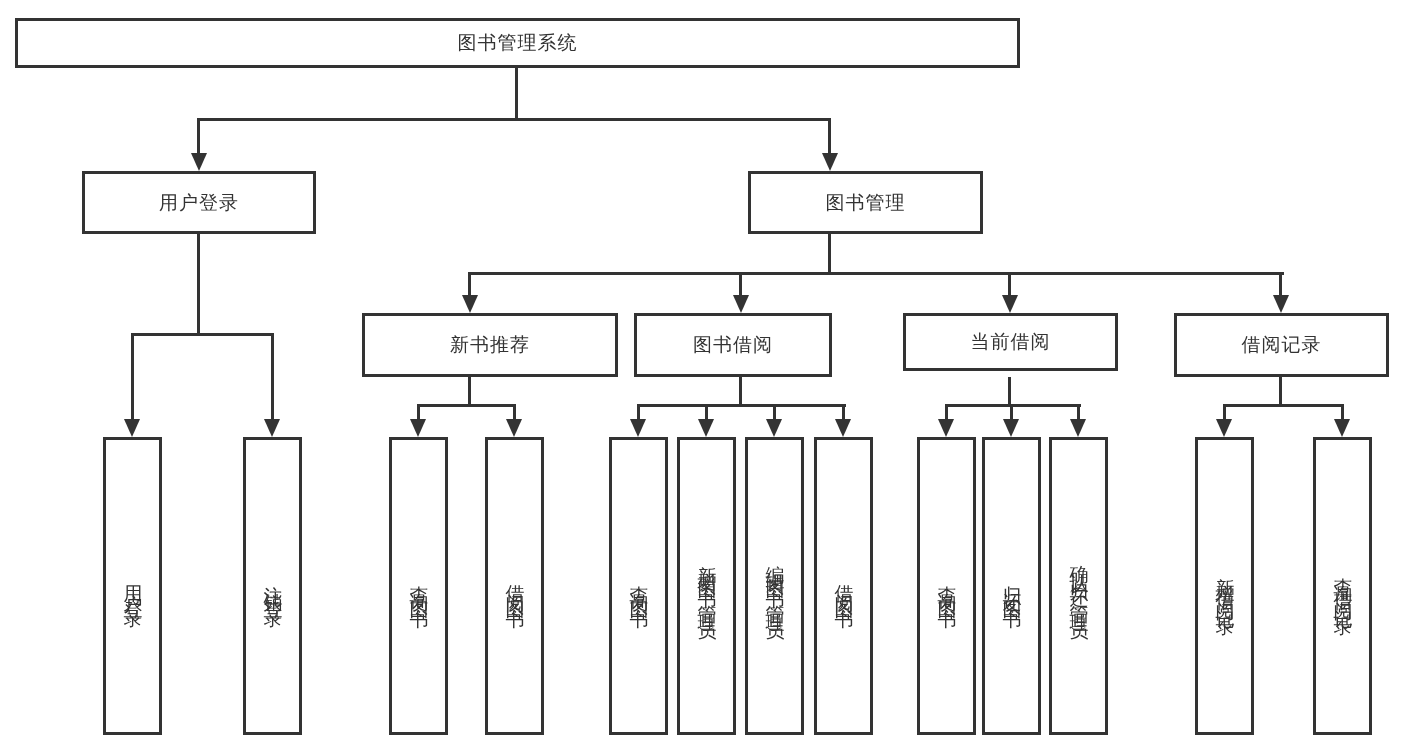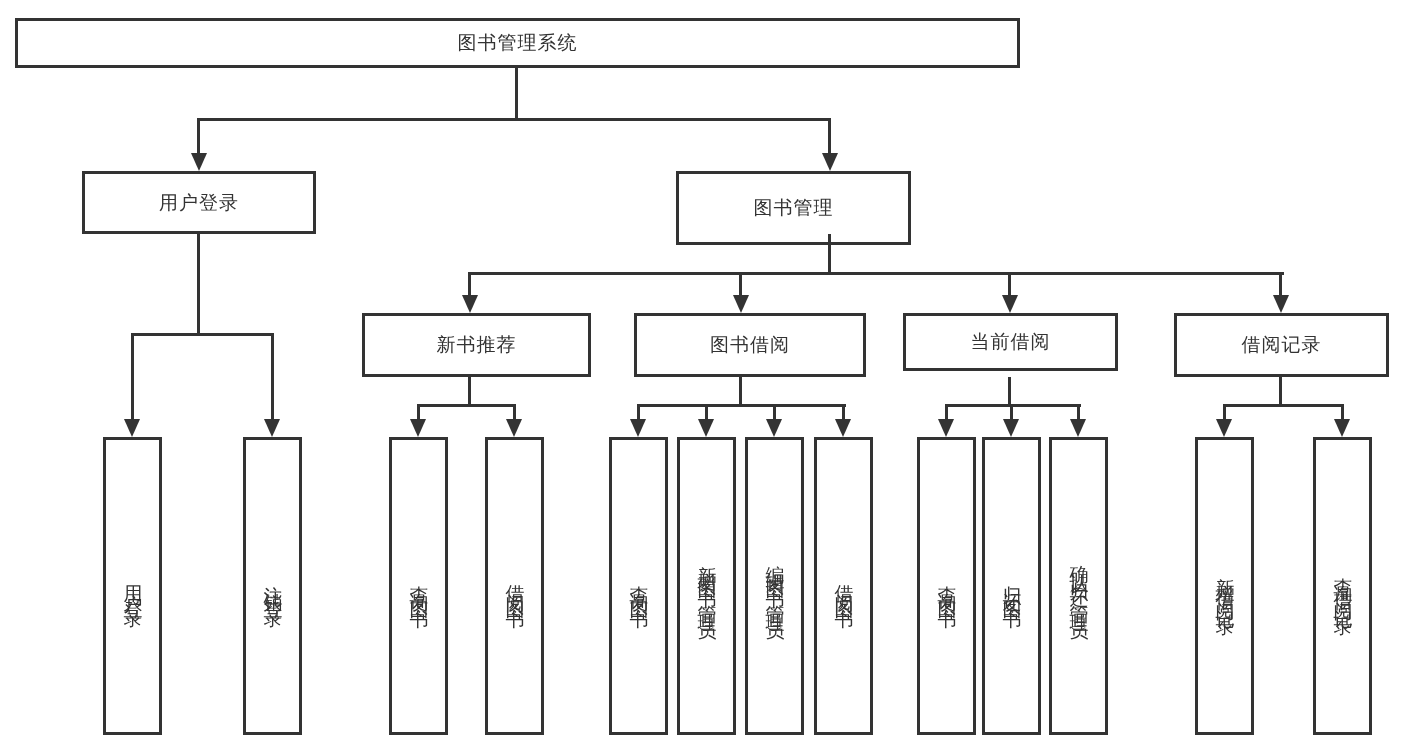--- a/index.html
+++ b/index.html
@@ -21,28 +21,28 @@
 
 <div class="canvas">
 
   <div class="box hbox" style="left:15px;top:18px;width:1005px;height:50px">
     <span class="lbl">图书管理系统</span>
   </div>
 
   <div class="box hbox" style="left:82px;top:171px;width:234px;height:63px">
     <span class="lbl">用户登录</span>
   </div>
-  <div class="box hbox" style="left:676px;top:171px;width:235px;height:74px">
+  <div class="box hbox" style="left:748px;top:171px;width:235px;height:63px">
     <span class="lbl">图书管理</span>
   </div>
 
-  <div class="box hbox" style="left:362px;top:313px;width:229px;height:64px">
+  <div class="box hbox" style="left:362px;top:313px;width:256px;height:64px">
     <span class="lbl">新书推荐</span>
   </div>
-  <div class="box hbox" style="left:634px;top:313px;width:232px;height:64px">
+  <div class="box hbox" style="left:634px;top:313px;width:198px;height:64px">
     <span class="lbl">图书借阅</span>
   </div>
   <div class="box hbox" style="left:903px;top:313px;width:215px;height:58px">
     <span class="lbl">当前借阅</span>
   </div>
   <div class="box hbox" style="left:1174px;top:313px;width:215px;height:64px">
     <span class="lbl">借阅记录</span>
   </div>
 
   <div class="box vbox" style="left:103px">

